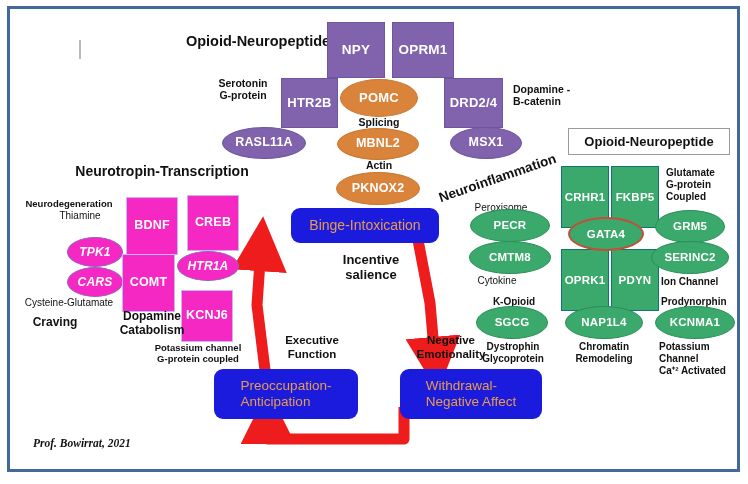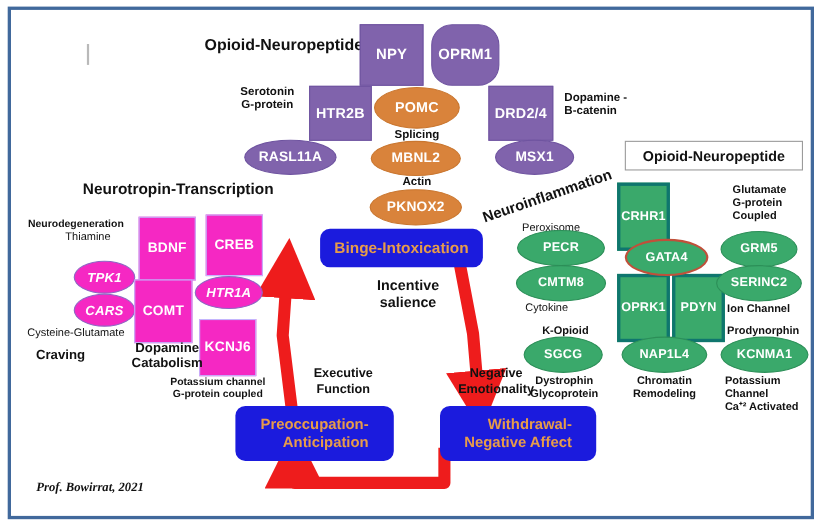--- a/index.html
+++ b/index.html
@@ -19,28 +19,28 @@
   }
   
   .sq-purple{background:#8063ac;border:1px solid #6f54a0;}
   .el-purple{background:#8063ac;border:1px solid #6f54a0;border-radius:50%;}
   
   .el-orange{background:#d9833b;border:1px solid #c9762f;border-radius:50%;}
   
   .sq-pink{background:#f528c3;border:1px solid #c4b5fd;}
   .el-pink{background:#f528c3;border:1px solid #8e66c4;border-radius:50%;font-style:italic;}
   
-  .sq-green{background:#3aa96b;border:3px solid #0f766e;}
+  .sq-green{background:#3aa96b;border:1px solid #0f766e;}
   .el-green{background:#3aa96b;border:1px solid #2c8f58;border-radius:50%;}
   .el-green-red{background:#3aa96b;border:2px solid #c0503a;border-radius:50%;}
   
   .stage-box{
     position:absolute;background:#1b1bdd;border-radius:9px;
-    display:flex;align-items:center;justify-content:center;text-align:right;
-    color:#e79c4a;font-weight:bold;line-height:1.2;box-sizing:border-box;
+    display:flex;align-items:center;justify-content:center;text-align:left;
+    color:#e79c4a;font-weight:normal;line-height:1.2;box-sizing:border-box;
   }
   .lbl{
     position:absolute;color:#111111;font-weight:bold;text-align:center;
     line-height:1.18;white-space:pre-line;
   }
   .lbl.plain{font-weight:normal;}
   .titlebox{
     position:absolute;border:1.5px solid #9b9b9b;background:#ffffff;
     display:flex;align-items:center;justify-content:center;
     color:#111;font-weight:bold;box-sizing:border-box;
@@ -72,21 +72,21 @@
       <path d="M255,361 L247,296 L251,238" fill="none" stroke="#ee1c1c" stroke-width="11" stroke-linecap="butt" stroke-linejoin="round" marker-end="url(#ah)"></path>
 
       <path d="M408,231 L420,294 L425,352" fill="none" stroke="#ee1c1c" stroke-width="11" stroke-linecap="butt" stroke-linejoin="round" marker-end="url(#ah)"></path>
 
       <path d="M394,398 L394,430 L258,430 L258,411" fill="none" stroke="#ee1c1c" stroke-width="11" stroke-linecap="butt" stroke-linejoin="round" marker-end="url(#ah)"></path>
     </svg>
 
     <div class="lbl" style="left:158px;top:24px;width:180px;font-size:14.5px;">Opioid-Neuropeptide</div>
 
     <div class="node sq-purple" style="left:317px;top:13px;width:58px;height:56px;font-size:13.5px;">NPY</div>
-    <div class="node sq-purple" style="left:382px;top:13px;width:62px;height:56px;font-size:13.5px;border-radius:19px;">OPRM1</div>
+    <div class="node sq-purple" style="left:382px;top:13px;width:62px;height:56px;font-size:13.5px;">OPRM1</div>
 
     <div class="lbl" style="left:192px;top:68px;width:82px;font-size:10.5px;">Serotonin
 G-protein</div>
 
     <div class="node sq-purple" style="left:271px;top:69px;width:57px;height:50px;font-size:13px;">HTR2B</div>
     <div class="node el-orange" style="left:330px;top:70px;width:78px;height:38px;font-size:13px;">POMC</div>
     <div class="node sq-purple" style="left:434px;top:69px;width:59px;height:50px;font-size:13px;">DRD2/4</div>
 
     <div class="lbl" style="left:503px;top:74px;width:82px;font-size:10.5px;text-align:left;">Dopamine -
 B-catenin</div>
@@ -130,20 +130,21 @@
     <div style="position:absolute;left:426px;top:162px;width:120px;
                 transform:rotate(-19deg);font-size:13.5px;font-weight:bold;color:#111;">
       <span>Neuroinflammation</span>
     </div>
 
     <div class="titlebox" style="left:558px;top:119px;width:162px;height:27px;font-size:13px;">
       <span>Opioid-Neuropeptide</span>
     </div>
 
     <div class="node sq-green" style="left:551px;top:157px;width:48px;height:62px;font-size:11.5px;">CRHR1</div>
+    <div class="node sq-green" style="left:601px;top:157px;width:48px;height:62px;font-size:11.5px;">FKBP5</div>
     <div class="node sq-green" style="left:551px;top:240px;width:48px;height:62px;font-size:11.5px;">OPRK1</div>
     <div class="node sq-green" style="left:601px;top:240px;width:48px;height:62px;font-size:11.5px;">PDYN</div>
 
     <div class="node el-green-red" style="left:558px;top:208px;width:76px;height:34px;font-size:11.5px;">GATA4</div>
 
     <div class="lbl plain" style="left:449px;top:193px;width:84px;font-size:10px;">Peroxisome</div>
 
     <div class="node el-green" style="left:460px;top:200px;width:80px;height:33px;font-size:11.5px;">PECR</div>
     <div class="node el-green" style="left:459px;top:232px;width:82px;height:33px;font-size:11.5px;">CMTM8</div>
 

